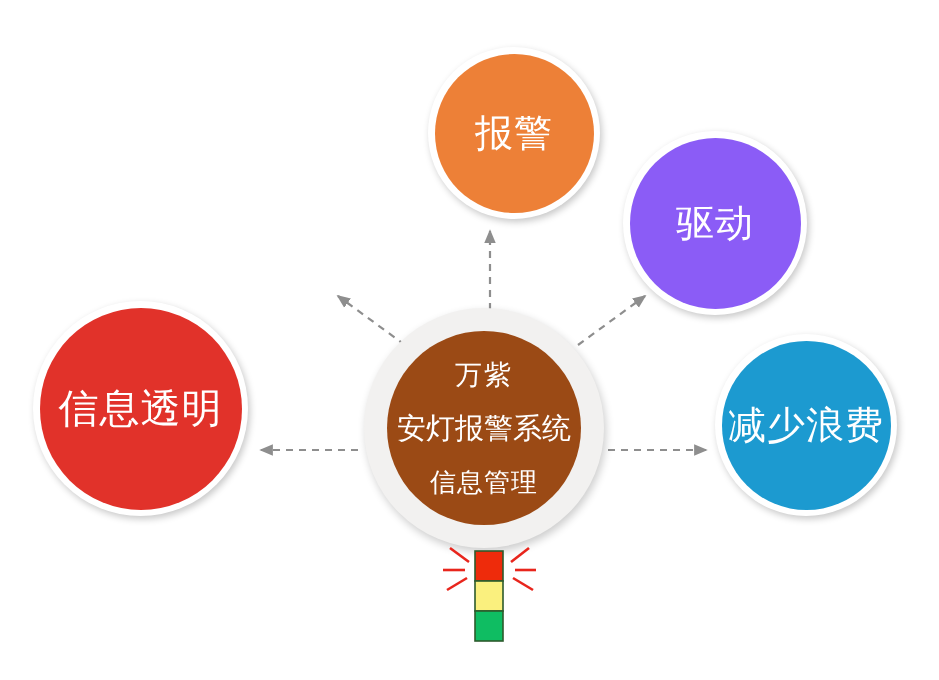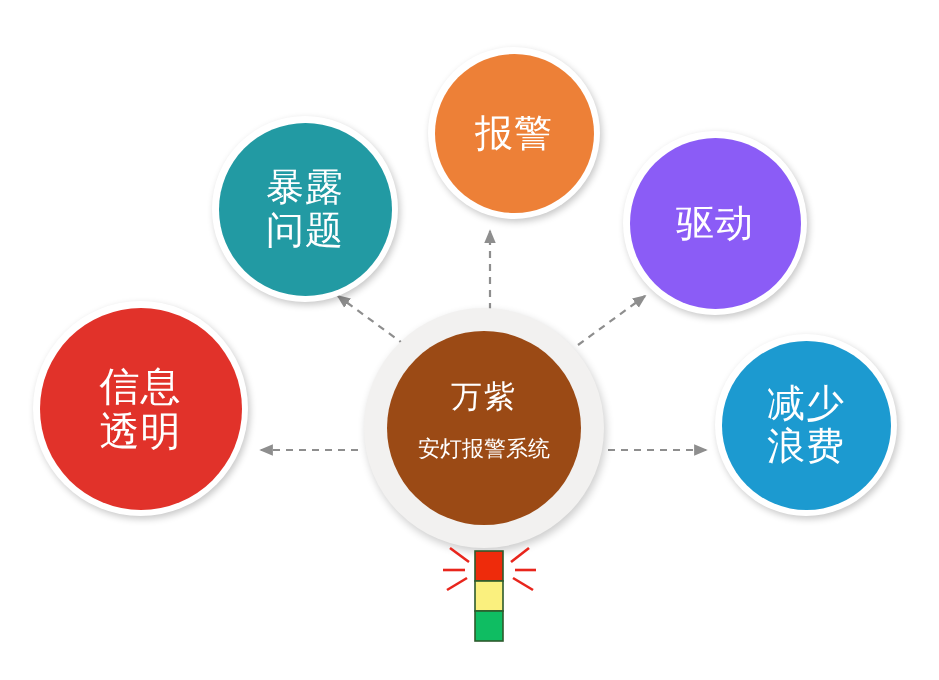--- a/index.html
+++ b/index.html
@@ -29,21 +29,20 @@
     display: flex;
     align-items: center;
     justify-content: center;
     z-index: 5;
   }
   .node .disc {
     border-radius: 50%;
     width: calc(100% - 13px);
     height: calc(100% - 13px);
     display: flex;
-    flex-direction: column;
     align-items: center;
     justify-content: center;
     color: #ffffff;
     line-height: 1.12;
     text-align: center;
     letter-spacing: 1px;
   }
   .node .disc span { display: block; }
 
   
@@ -79,22 +78,22 @@
     height: 194px;
     border-radius: 50%;
     background: #9B4A15;
     display: flex;
     flex-direction: column;
     align-items: center;
     justify-content: center;
     color: #ffffff;
     text-align: center;
   }
-  #hub .line-1 { font-size: 31px; margin-bottom: 16px; letter-spacing: 2px; }
-  #hub .line-2 { font-size: 22px; margin-bottom: 16px; letter-spacing: 0px; }
+  #hub .line-1 { font-size: 27px; margin-bottom: 16px; letter-spacing: 2px; }
+  #hub .line-2 { font-size: 29px; margin-bottom: 16px; letter-spacing: 0px; }
   #hub .line-3 { font-size: 26px; letter-spacing: 1px; }
 
   
   #arrows {
     position: absolute;
     left: 0; top: 0;
     width: 939px;
     height: 680px;
     z-index: 2;
   }
@@ -129,35 +128,30 @@
 
     <line x1="358" y1="450" x2="261" y2="450" stroke="#8E8E8E" stroke-width="2.2" stroke-dasharray="7 6" marker-end="url(#arrowhead)"></line>
 
     <line x1="608" y1="450" x2="706" y2="450" stroke="#8E8E8E" stroke-width="2.2" stroke-dasharray="7 6" marker-end="url(#arrowhead)"></line>
   </svg>
 
   <div id="hub">
     <div class="hub-core">
       <span class="line-1">万紫</span>
       <span class="line-2">安灯报警系统</span>
+      <span class="line-3">信息管理</span>
     </div>
   </div>
 
   <div class="node" id="node-orange">
     <div class="disc">
       <span>报警</span>
     </div>
   </div>
 
-  <div class="node" id="node-teal">
-    <div class="disc">
-      <span>暴露</span>
-      <span>问题</span>
-    </div>
-  </div>
 
   <div class="node" id="node-slate">
     <div class="disc">
       <span>驱动</span>
     </div>
   </div>
 
   <div class="node" id="node-blue">
     <div class="disc">
       <span>减少</span>

